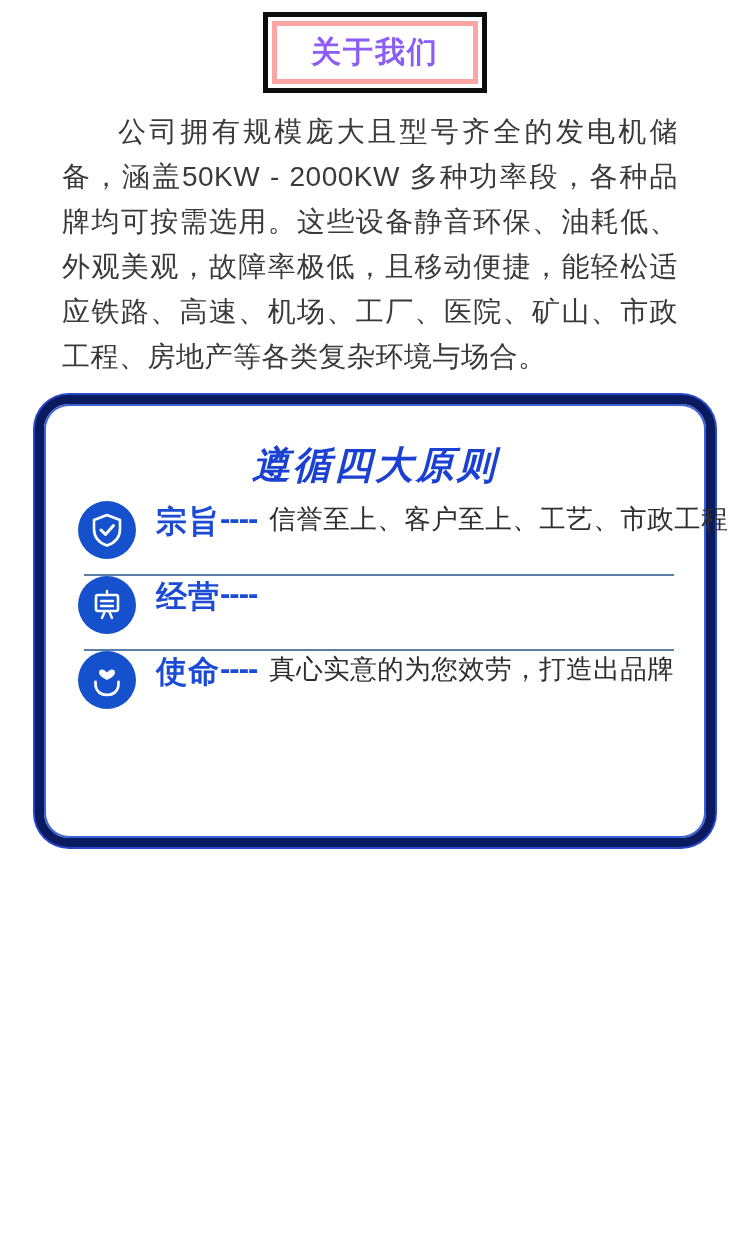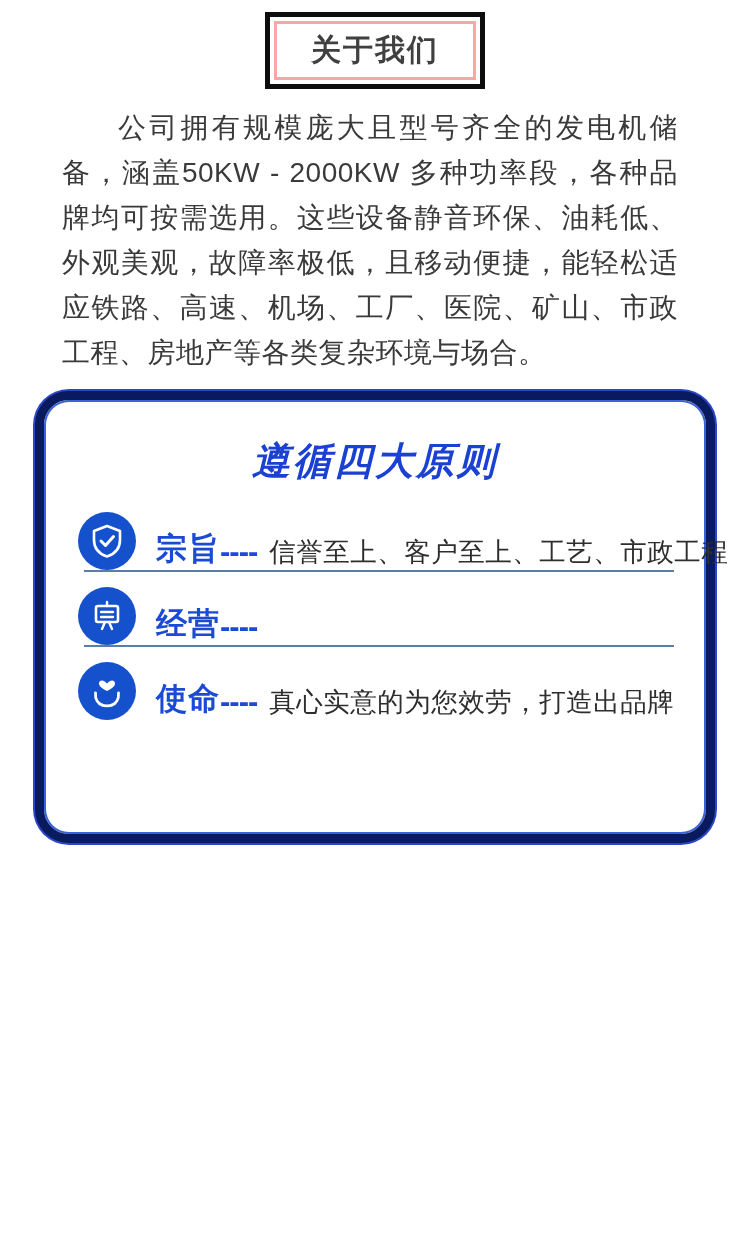--- a/index.html
+++ b/index.html
@@ -11,25 +11,25 @@
   body { height: 1260px; overflow: hidden; }
 
   
   .title-box-wrap { display: flex; justify-content: center; padding-top: 12px; }
   .title-box {
     border: 5px solid #0d0d0d;
     padding: 4px;
     background: #ffffff;
   }
   .title-box-inner {
-    border: 3px solid #fca5a5;
+    border: 5px solid #fca5a5;
     padding: 6px 34px;
     font-size: 30px;
     font-weight: bold;
-    color: #404040;
+    color: #8b5cf6;
     letter-spacing: 2px;
     white-space: nowrap;
   }
 
   
   .about {
     margin: 16px 72px 0 62px;
   }
   .about p {
     font-size: 28px;
@@ -57,21 +57,21 @@
     text-align: center;
     font-size: 38px;
     font-weight: bold;
     color: #1b41d2;
     letter-spacing: 3px;
     margin: 16px 0 10px 0;
     font-style: italic;
   }
   .p-row {
     display: flex;
-    align-items: flex-end;
+    align-items: flex-start;
     height: 73px;
     padding-left: 8px;
   }
   .p-icon {
     width: 58px;
     height: 58px;
     border-radius: 50%;
     background: #1551cc;
     flex: 0 0 58px;
     display: flex;

